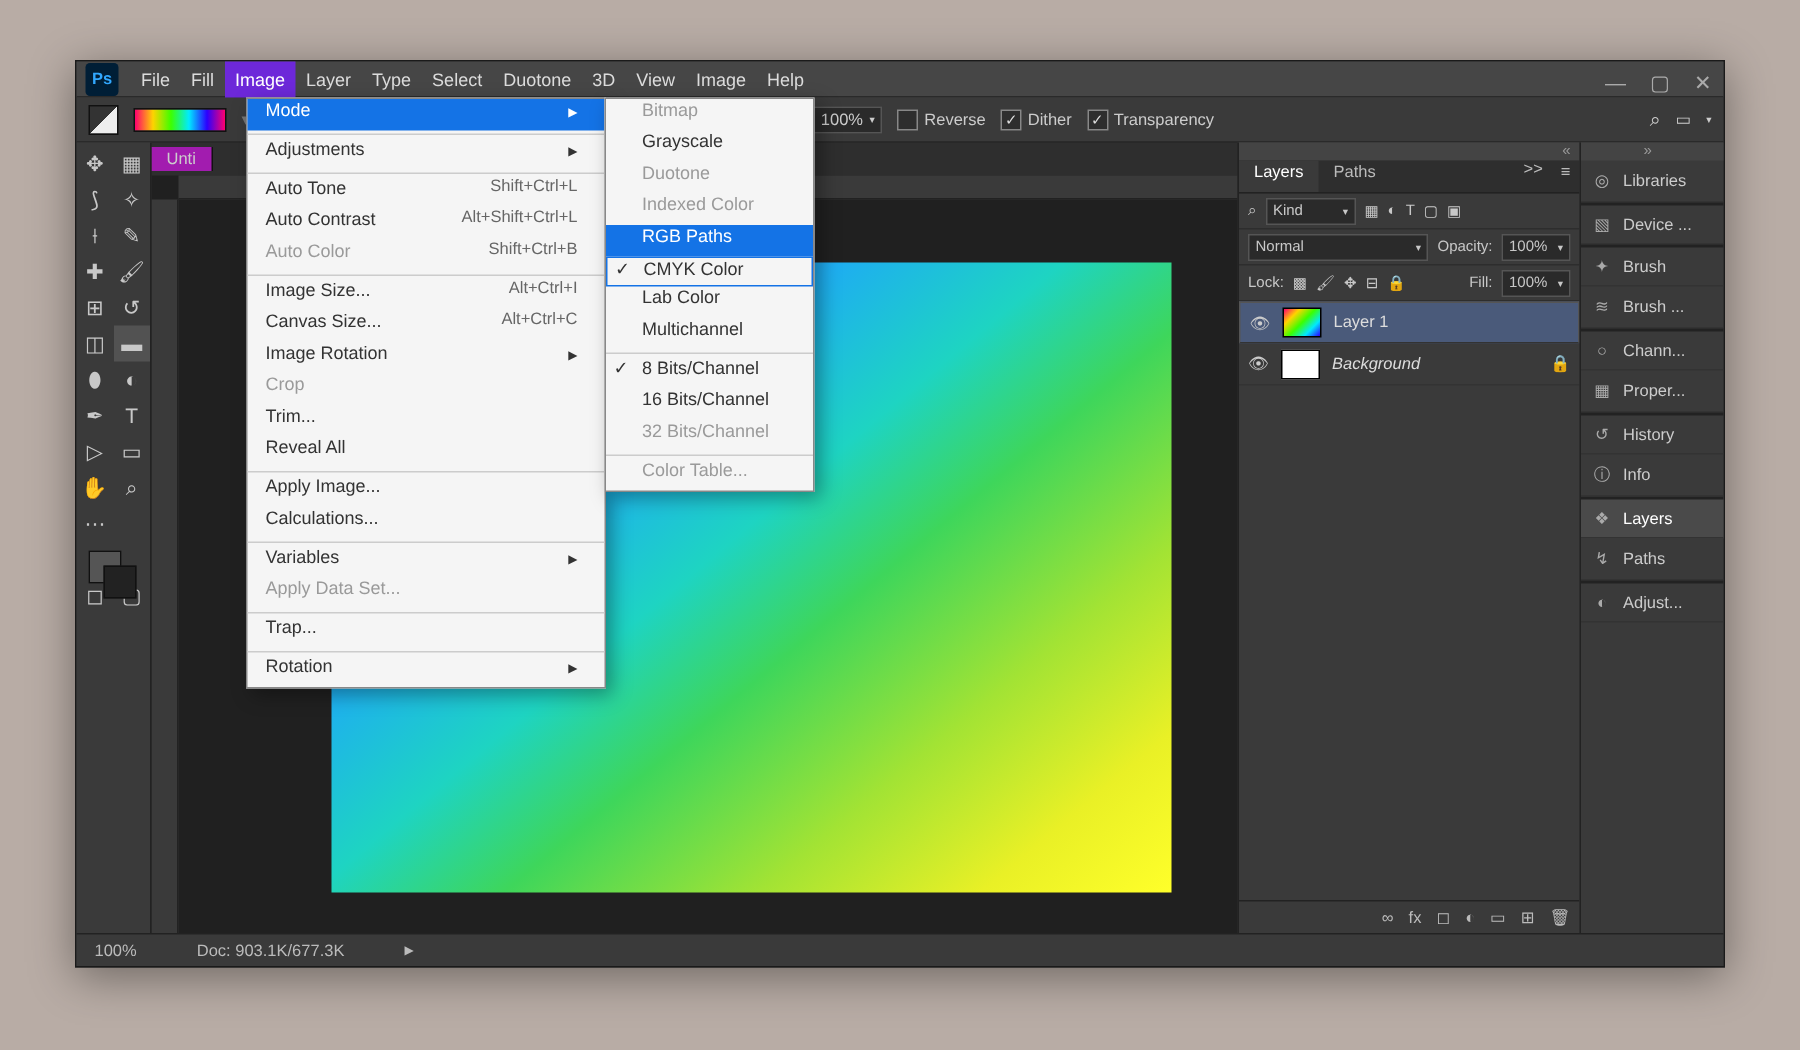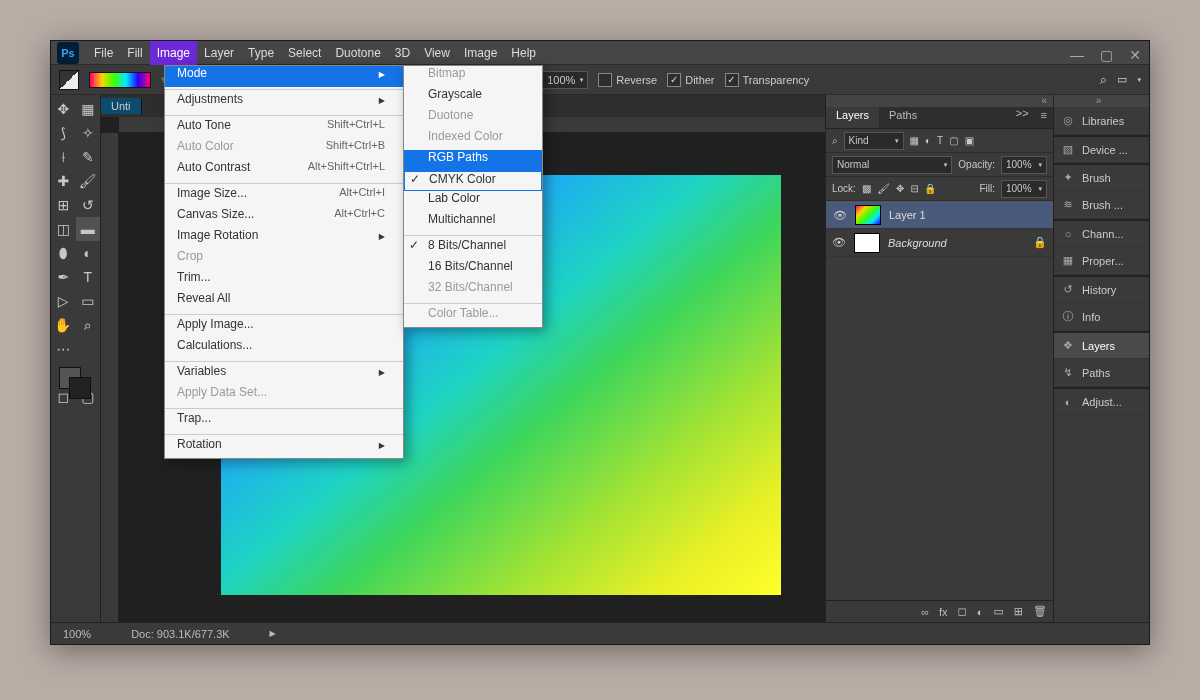--- a/index.html
+++ b/index.html
@@ -20,21 +20,21 @@
   .pct{width:46px;height:18px;background:#2a2a2a;border:1px solid #555;display:flex;align-items:center;padding:0 4px;justify-content:space-between}
   .optbar .spacer{flex:1}
   .body{display:flex;height:calc(100% - 24px - 30px - 22px)}
   .tools{width:50px;background:#3a3a3a;border-right:1px solid #222;display:grid;grid-template-columns:1fr 1fr;grid-auto-rows:24px;gap:0;padding-top:2px}
   .tools .tb{display:flex;align-items:center;justify-content:center;color:#c8c8c8;font-size:14px}
   .tools .sw{grid-column:1/3;height:48px;position:relative}
   .tools .swa{position:absolute;left:8px;top:6px;width:22px;height:22px;background:#555;border:1px solid #111}
   .tools .swb2{position:absolute;left:18px;top:16px;width:22px;height:22px;background:#222;border:1px solid #111}
   .canvaswrap{flex:1;background:#202020;position:relative;overflow:hidden}
   .tabrow{height:22px;background:#2e2e2e;display:flex;align-items:center}
-  .tabrow span{background:#0c4a6e;padding:2px 10px;border-right:1px solid #111;color:#ccc}
+  .tabrow span{background:#a21caf;padding:2px 10px;border-right:1px solid #111;color:#ccc}
   .rulerX{position:absolute;top:22px;left:18px;right:0;height:16px;background:#3a3a3a;border-bottom:1px solid #222}
   .rulerY{position:absolute;top:38px;left:0;width:18px;bottom:0;background:#3a3a3a;border-right:1px solid #222}
   .art{position:absolute;left:120px;top:80px;width:560px;height:420px;background:#fff}
   .artgrad{width:100%;height:100%;background:linear-gradient(140deg,#5b3bc4 0%,#2c7ef0 18%,#1eaef0 32%,#1ed4c2 46%,#3ed65b 58%,#a2e334 74%,#e9f026 88%,#ffff2a 100%)}
   .panelcol{width:228px;background:#3a3a3a;border-left:1px solid #222;display:flex;flex-direction:column}
   .collapse{height:12px;background:#444;text-align:right;color:#999;padding-right:6px;font-size:10px}
   .ptabs{display:flex;height:22px;background:#2e2e2e;border-bottom:1px solid #222}
   .ptabs span{padding:2px 10px;color:#bbb}
   .ptabs span.active{background:#3a3a3a;color:#fff}
   .ptabs .more{margin-left:auto;padding:0 6px}
@@ -303,27 +303,27 @@
       <div class="dd-sep"></div>
       <div class="dd-row">
         <span class="lab">Adjustments</span>
         <span class="arrow"></span>
       </div>
       <div class="dd-sep"></div>
       <div class="dd-row">
         <span class="lab">Auto Tone</span>
         <span class="sc">Shift+Ctrl+L</span>
       </div>
+      <div class="dd-row">
+        <span class="lab">Auto Contrast</span>
+        <span class="sc">Alt+Shift+Ctrl+L</span>
+      </div>
       <div class="dd-row disabled">
         <span class="lab">Auto Color</span>
         <span class="sc">Shift+Ctrl+B</span>
-      </div>
-      <div class="dd-row">
-        <span class="lab">Auto Contrast</span>
-        <span class="sc">Alt+Shift+Ctrl+L</span>
       </div>
       <div class="dd-sep"></div>
       <div class="dd-row">
         <span class="lab">Image Size...</span>
         <span class="sc">Alt+Ctrl+I</span>
       </div>
       <div class="dd-row">
         <span class="lab">Canvas Size...</span>
         <span class="sc">Alt+Ctrl+C</span>
       </div>

